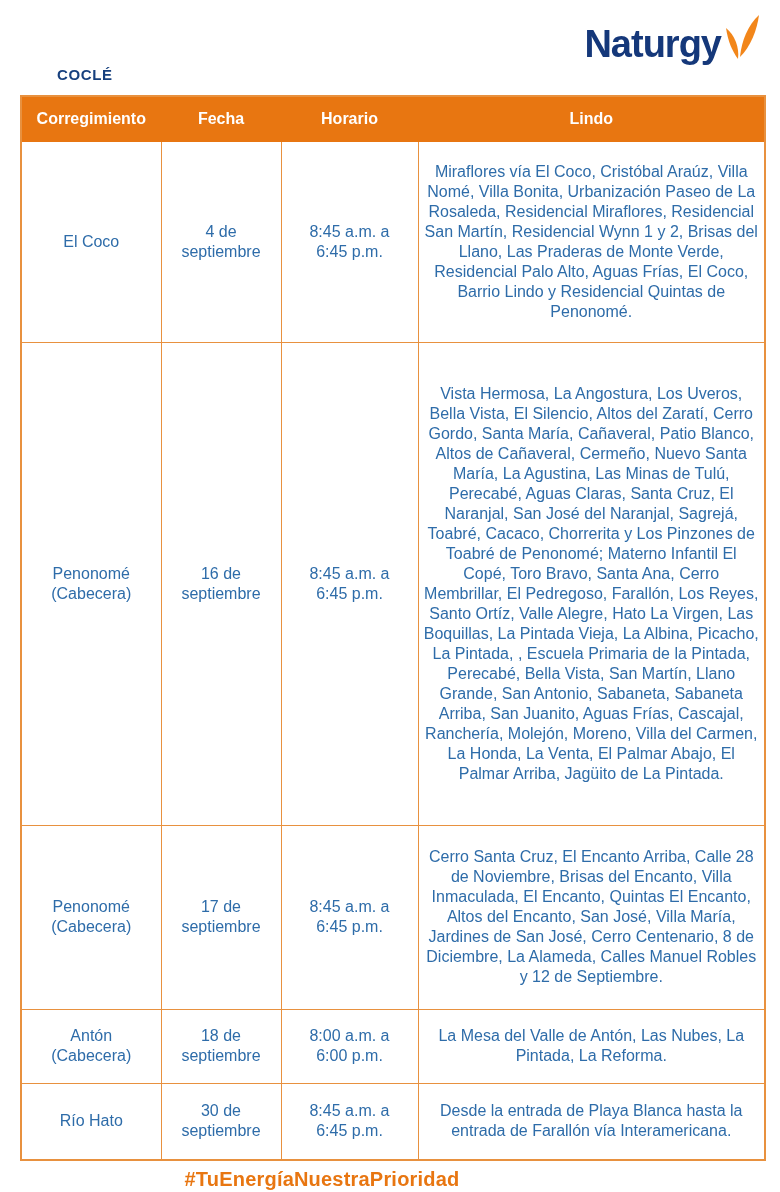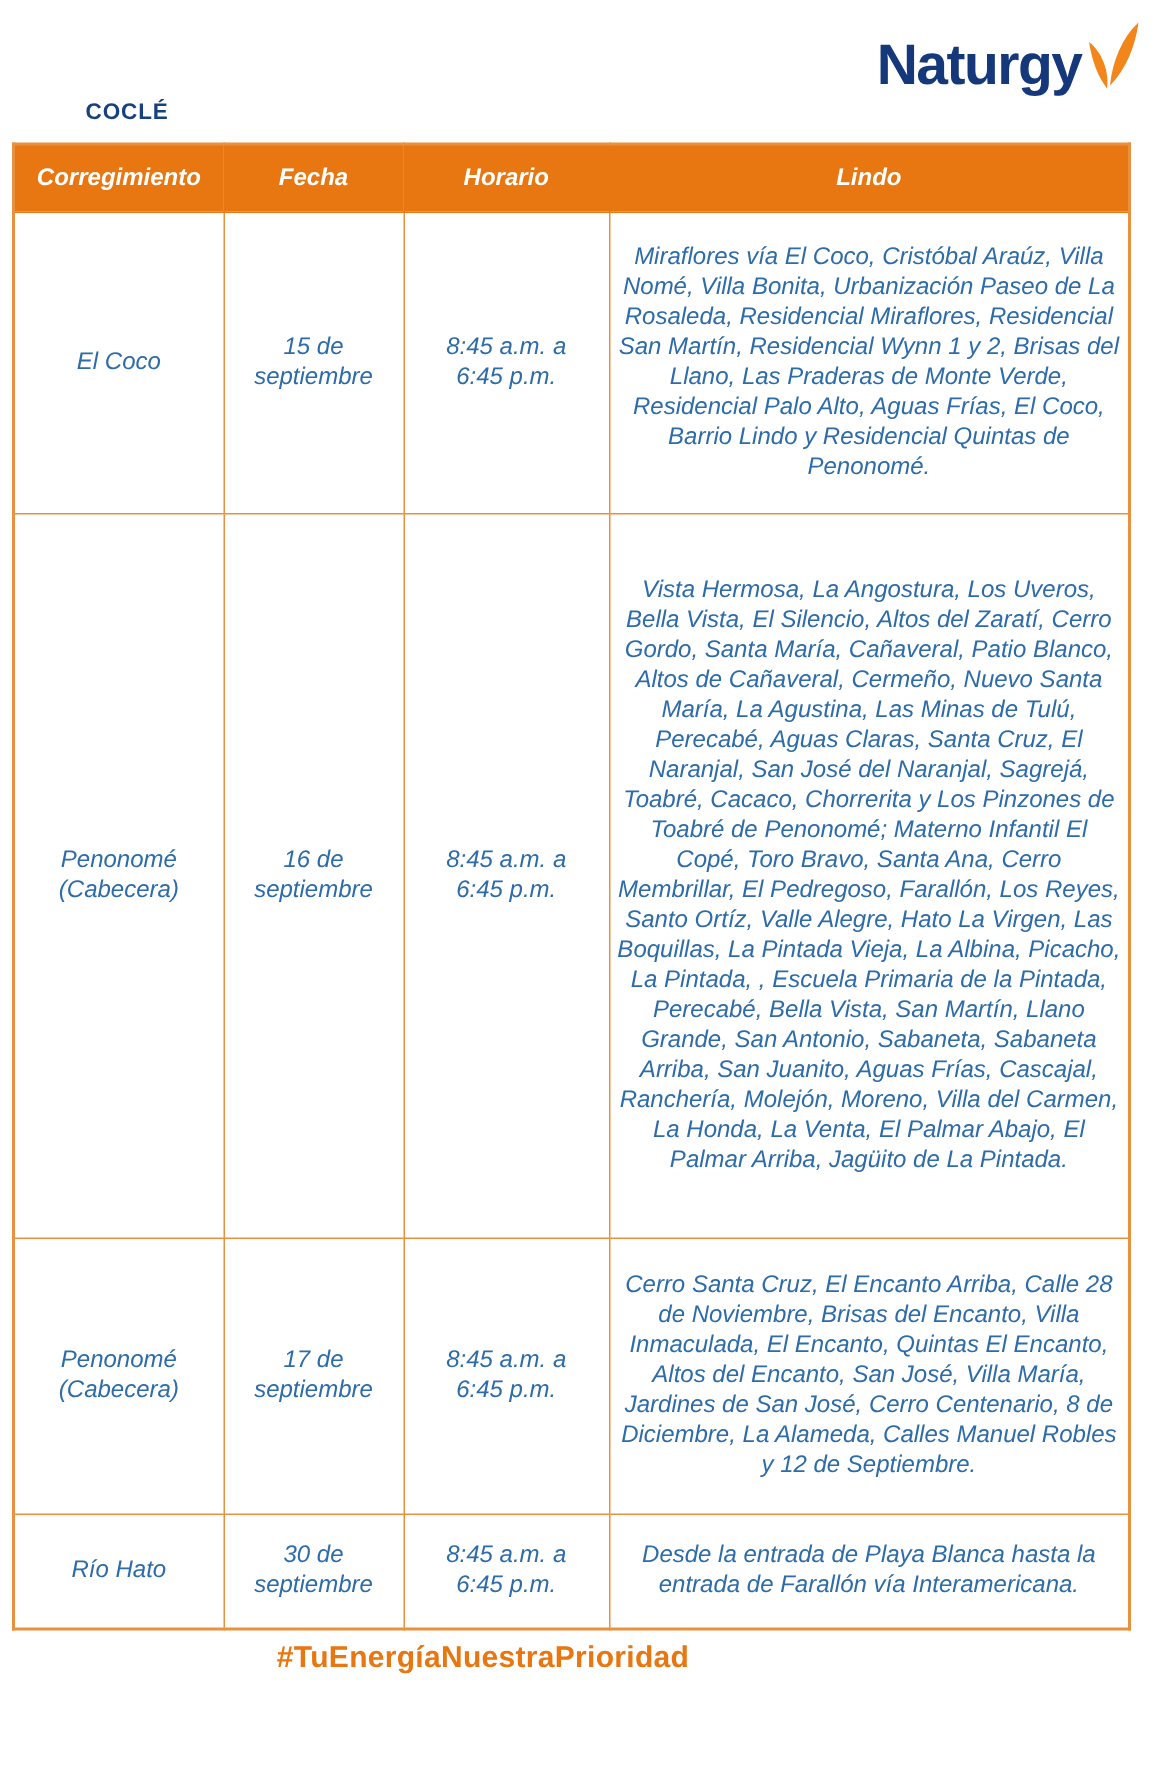--- a/index.html
+++ b/index.html
@@ -21,23 +21,22 @@
   .brand { position: absolute; right: 20px; top: 20px; display: flex; align-items: flex-start; }
   .brand-wordmark {
     font-size: 38px; font-weight: 700; letter-spacing: -1px;
     color: #15387A; line-height: 48px;
   }
   .butterfly { width: 37px; height: 50px; margin-left: 2px; margin-top: -6px; }
 
   
   table.outage {
     border-collapse: collapse; table-layout: fixed;
-    margin-left: 8px; width: 744px;
+    margin-left: 20px; width: 744px;
     border: 2px solid #E8913F;
-    font-style: italic;
   }
   col.c1 { width: 140px; }
   col.c2 { width: 120px; }
   col.c3 { width: 137px; }
   col.c4 { width: 347px; }
 
   thead th {
     background: #E87611; color: #ffffff;
     font-size: 16px; font-weight: 700;
     height: 45px; text-align: center; vertical-align: middle;
@@ -89,36 +88,42 @@
     <tr>
       <th>Corregimiento</th>
       <th>Fecha</th>
       <th>Horario</th>
       <th>Lindo</th>
     </tr>
   </thead>
   <tbody>
     <tr class="r1">
       <td><span class="narrow-110">El Coco</span></td>
-      <td><span class="narrow-90">15 de septiembre</span></td>
+      <td><span class="narrow-90">4 de septiembre</span></td>
       <td><span class="narrow-105">8:45 a.m. a 6:45 p.m.</span></td>
       <td>Miraflores vía El Coco, Cristóbal Araúz, Villa Nomé, Villa Bonita, Urbanización Paseo de La Rosaleda, Residencial Miraflores, Residencial San Martín, Residencial Wynn 1 y 2, Brisas del Llano, Las Praderas de Monte Verde, Residencial Palo Alto, Aguas Frías, El Coco, Barrio Lindo y Residencial Quintas de Penonomé.</td>
     </tr>
     <tr class="r2">
       <td><span class="narrow-110">Penonomé (Cabecera)</span></td>
       <td><span class="narrow-90">16 de septiembre</span></td>
       <td><span class="narrow-105">8:45 a.m. a 6:45 p.m.</span></td>
       <td>Vista Hermosa, La Angostura, Los Uveros, Bella Vista, El Silencio, Altos del Zaratí, Cerro Gordo, Santa María, Cañaveral, Patio Blanco, Altos de Cañaveral, Cermeño, Nuevo Santa María, La Agustina, Las Minas de Tulú, Perecabé, Aguas Claras, Santa Cruz, El Naranjal, San José del Naranjal, Sagrejá, Toabré, Cacaco, Chorrerita y Los Pinzones de Toabré de Penonomé; Materno Infantil El Copé, Toro Bravo, Santa Ana, Cerro Membrillar, El Pedregoso, Farallón, Los Reyes, Santo Ortíz, Valle Alegre, Hato La Virgen, Las Boquillas, La Pintada Vieja, La Albina, Picacho, La Pintada, , Escuela Primaria de la Pintada, Perecabé, Bella Vista, San Martín, Llano Grande, San Antonio, Sabaneta, Sabaneta Arriba, San Juanito, Aguas Frías, Cascajal, Ranchería, Molejón, Moreno, Villa del Carmen, La Honda, La Venta, El Palmar Abajo, El Palmar Arriba, Jagüito de La Pintada.</td>
     </tr>
     <tr class="r3">
       <td><span class="narrow-110">Penonomé (Cabecera)</span></td>
       <td><span class="narrow-90">17 de septiembre</span></td>
       <td><span class="narrow-105">8:45 a.m. a 6:45 p.m.</span></td>
       <td>Cerro Santa Cruz, El Encanto Arriba, Calle 28 de Noviembre, Brisas del Encanto, Villa Inmaculada, El Encanto, Quintas El Encanto, Altos del Encanto, San José, Villa María, Jardines de San José, Cerro Centenario, 8 de Diciembre, La Alameda, Calles Manuel Robles y 12 de Septiembre.</td>
     </tr>
+    <tr class="r4">
+      <td><span class="narrow-110">Antón (Cabecera)</span></td>
+      <td><span class="narrow-90">18 de septiembre</span></td>
+      <td><span class="narrow-105">8:00 a.m. a 6:00 p.m.</span></td>
+      <td>La Mesa del Valle de Antón, Las Nubes, La Pintada, La Reforma.</td>
+    </tr>
     <tr class="r5">
       <td><span class="narrow-110">Río Hato</span></td>
       <td><span class="narrow-90">30 de septiembre</span></td>
       <td><span class="narrow-105">8:45 a.m. a 6:45 p.m.</span></td>
       <td>Desde la entrada de Playa Blanca hasta la entrada de Farallón vía Interamericana.</td>
     </tr>
   </tbody>
 </table>
 
 <div class="page-footer">

